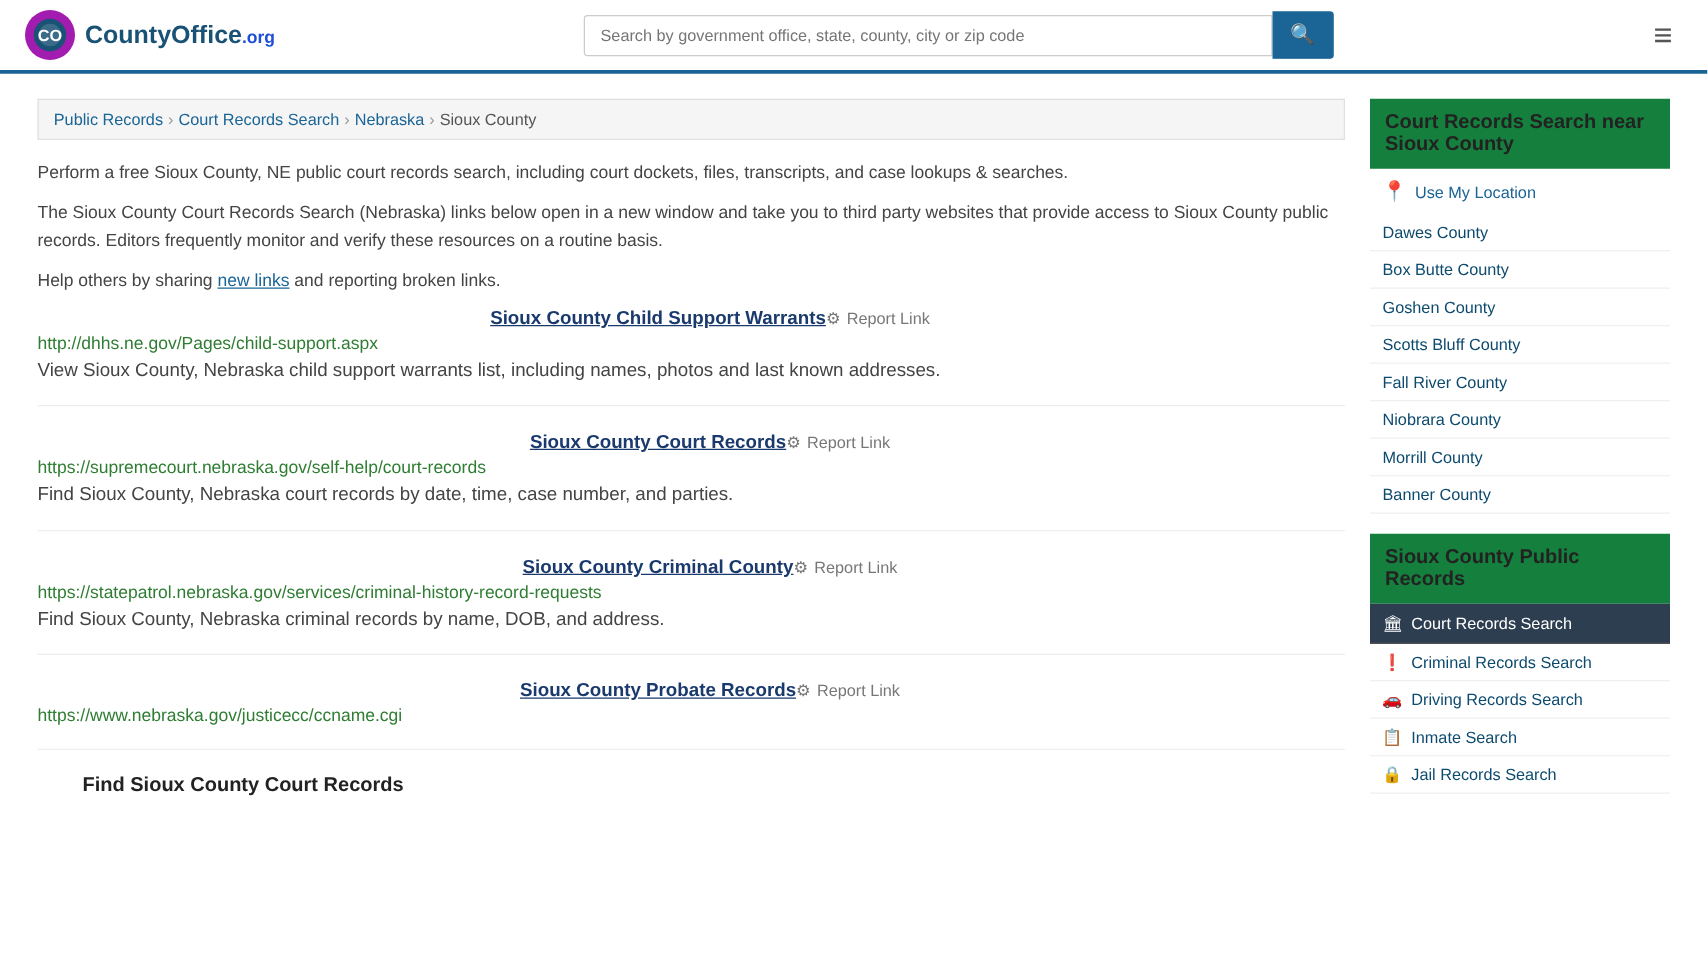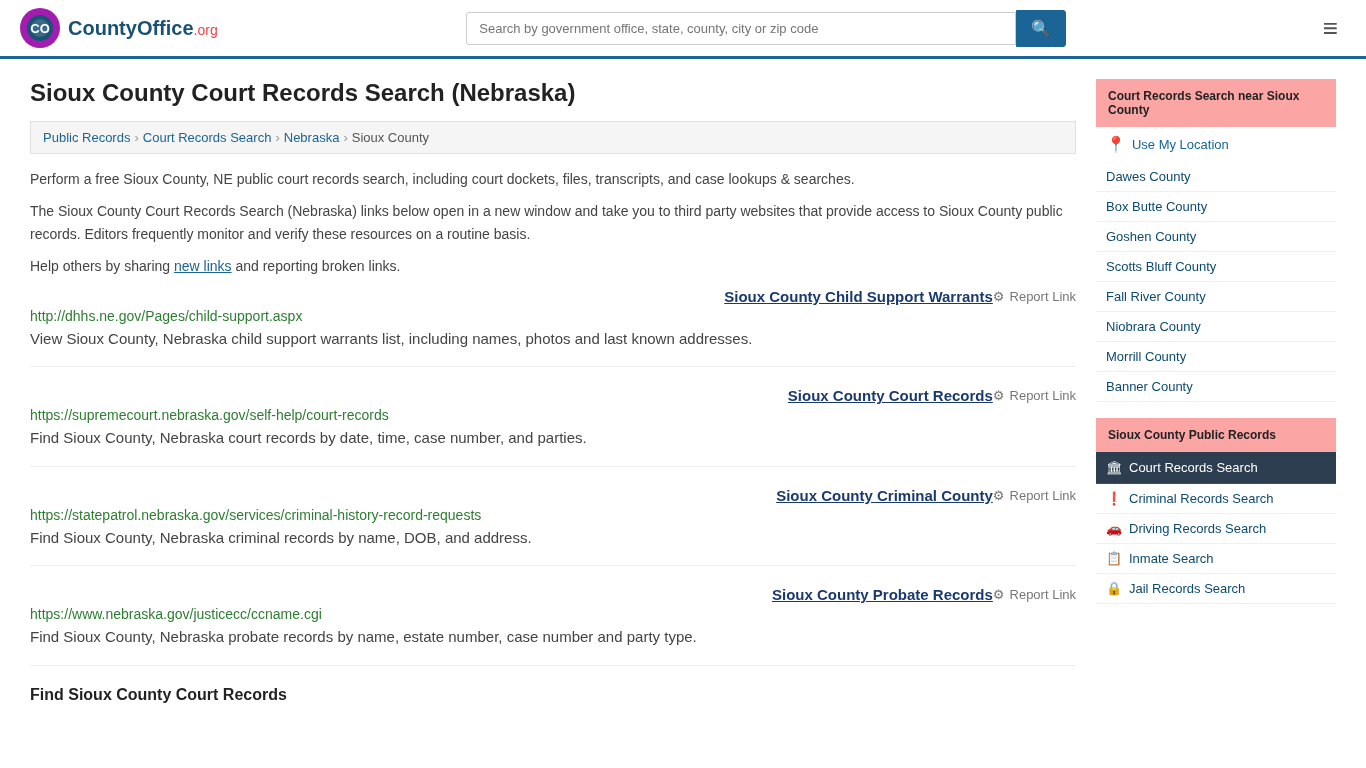--- a/index.html
+++ b/index.html
@@ -52,29 +52,29 @@
 
     
     .desc-text { font-size: 14px; color: #444; margin-bottom: 10px; line-height: 1.6; }
     .desc-text a { color: #1a6496; }
 
     
     .result-item { margin-bottom: 20px; border-bottom: 1px solid #eee; padding-bottom: 16px; }
     .result-title { font-size: 15px; font-weight: bold; text-decoration: underline; color: #1a3a6e; cursor: pointer; }
     .result-url { color: #2e7d32; font-size: 14px; margin: 3px 0; cursor: pointer; text-decoration: none; }
     .result-desc { font-size: 15px; color: #444; line-height: 1.5; margin-top: 4px; }
-    .result-header { display: flex; align-items: center; justify-content: flex-end; margin-left: 30px; }
+    .result-header { display: flex; align-items: center; justify-content: center; margin-left: 30px; }
     .report-link-btn { display: flex; align-items: center; gap: 5px; color: #777; font-size: 13px; cursor: pointer; background: none; border: none; }
 
     
-    .find-heading { font-size: 16px; font-weight: bold; color: #222; margin-top: 10px; }
+    .find-heading { font-size: 16px; font-weight: bold; color: #222; margin-top: 10px; margin-left: 36px; }
 
     
     .sidebar-section-title {
-      background: #fca5a5; padding: 10px 12px; font-size: 12px; font-weight: bold; color: #222;
+      background: #15803d; padding: 10px 12px; font-size: 16px; font-weight: bold; color: #222;
       margin-bottom: 0;
     }
     .sidebar-section { margin-bottom: 16px; }
     .sidebar-link {
       display: flex; align-items: flex-end; gap: 7px; padding: 7px 10px;
       font-size: 13px; color: #0c4a6e; text-decoration: none; cursor: pointer;
       border-bottom: 1px solid #f0f0f0;
     }
     .sidebar-link-active {
       display: flex; align-items: center; gap: 7px; padding: 8px 10px;
@@ -91,41 +91,40 @@
 <div id="header">
   <div id="logo-area">
     <div id="logo-icon">
       <svg width="28" height="28" viewBox="0 0 28 28">
         <circle cx="14" cy="14" r="13" fill="#1a5276"></circle>
         <circle cx="14" cy="14" r="9" fill="#fff" opacity="0.15"></circle>
         <text x="14" y="19" text-anchor="middle" fill="#fff" font-size="13" font-weight="bold">CO</text>
       </svg>
     </div>
     <div style="font-size:20px;color:#1a5276;font-weight:bold;">
-      <span>CountyOffice</span><span style="color:#ef4444;font-weight:normal;font-size:14px;">.org</span>
+      <span>CountyOffice</span><span style="color:#1d4ed8;font-weight:bold;font-size:14px;">.org</span>
     </div>
   </div>
 
   <div id="search-area">
     <input id="search-input" type="text" style="flex: 1 1 0%; padding: 8px 12px; border: 1px solid rgb(204, 204, 204); border-radius: 3px 0px 0px 3px; font-size: 13px; outline: none; color: rgb(102, 102, 102);" placeholder="Search by government office, state, county, city or zip code">
     <button id="search-btn" style="padding:8px 14px;background:#1a6496;border:1px solid #1a6496;border-radius:0 3px 3px 0;color:#fff;cursor:pointer;font-size:16px;">
       🔍
     </button>
   </div>
 
   <button id="menu-btn" style="background:none;border:none;cursor:pointer;font-size:26px;color:#555;padding:4px 8px;line-height:1;">
     ≡
   </button>
 </div>
 
 <div id="main-container">
 
   <div id="content">
 
-    <h1 id="page-title" style="font-size:24px;font-weight:bold;color:#222;margin-bottom:14px;">Sioux County Court Records Search (Nebraska)</h1>
 
     <div id="breadcrumb" style="background:#f5f5f5;border:1px solid #e0e0e0;padding:8px 12px;font-size:13px;color:#555;margin-bottom:14px;display:flex;align-items:center;gap:4px;">
       <a class="breadcrumb-link">Public Records</a>
       <span style="color:#999;">›</span>
       <a class="breadcrumb-link">Court Records Search</a>
       <span style="color:#999;">›</span>
       <a class="breadcrumb-link">Nebraska</a>
       <span style="color:#999;">›</span>
       <span style="color:#555;">Sioux County</span>
     </div>
@@ -176,21 +175,20 @@
 
       <div class="result-item">
         <div class="result-header">
           <a class="result-title">Sioux County Probate Records</a>
           <button class="report-link-btn">
             <span>⚙</span>
             <span>Report Link</span>
           </button>
         </div>
         <div class="result-url">https://www.nebraska.gov/justicecc/ccname.cgi</div>
-        <div class="result-desc">Find Sioux County, Nebraska probate records by name, estate number, case number and party type.</div>
       </div>
 
     </div>
 
     <div class="find-heading">Find Sioux County Court Records</div>
 
   </div>
 
   <div id="sidebar">
 

